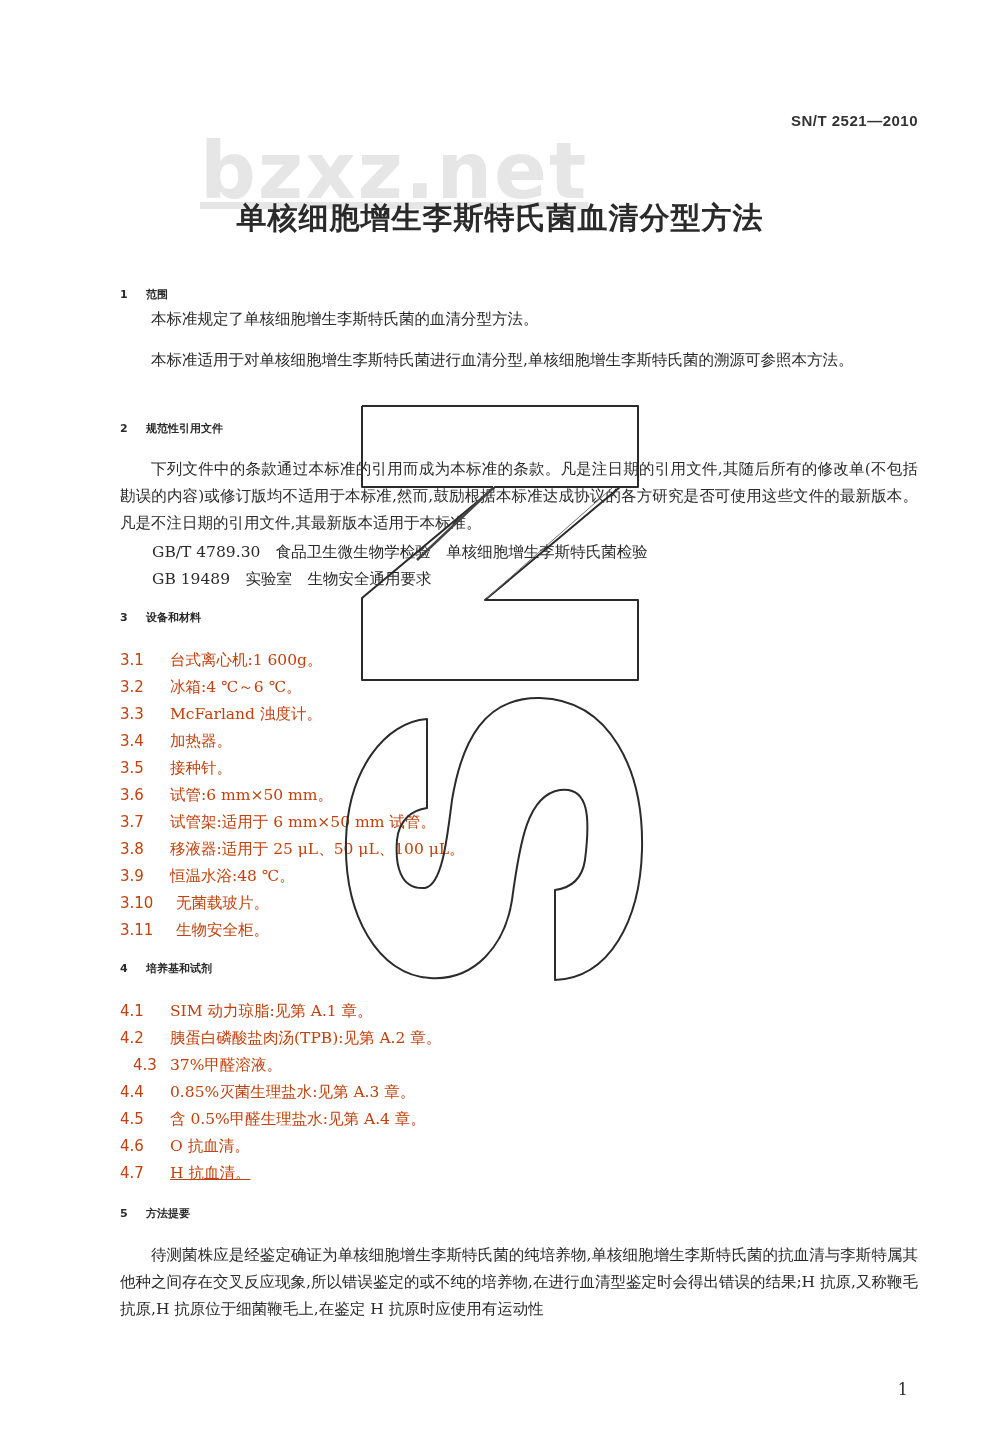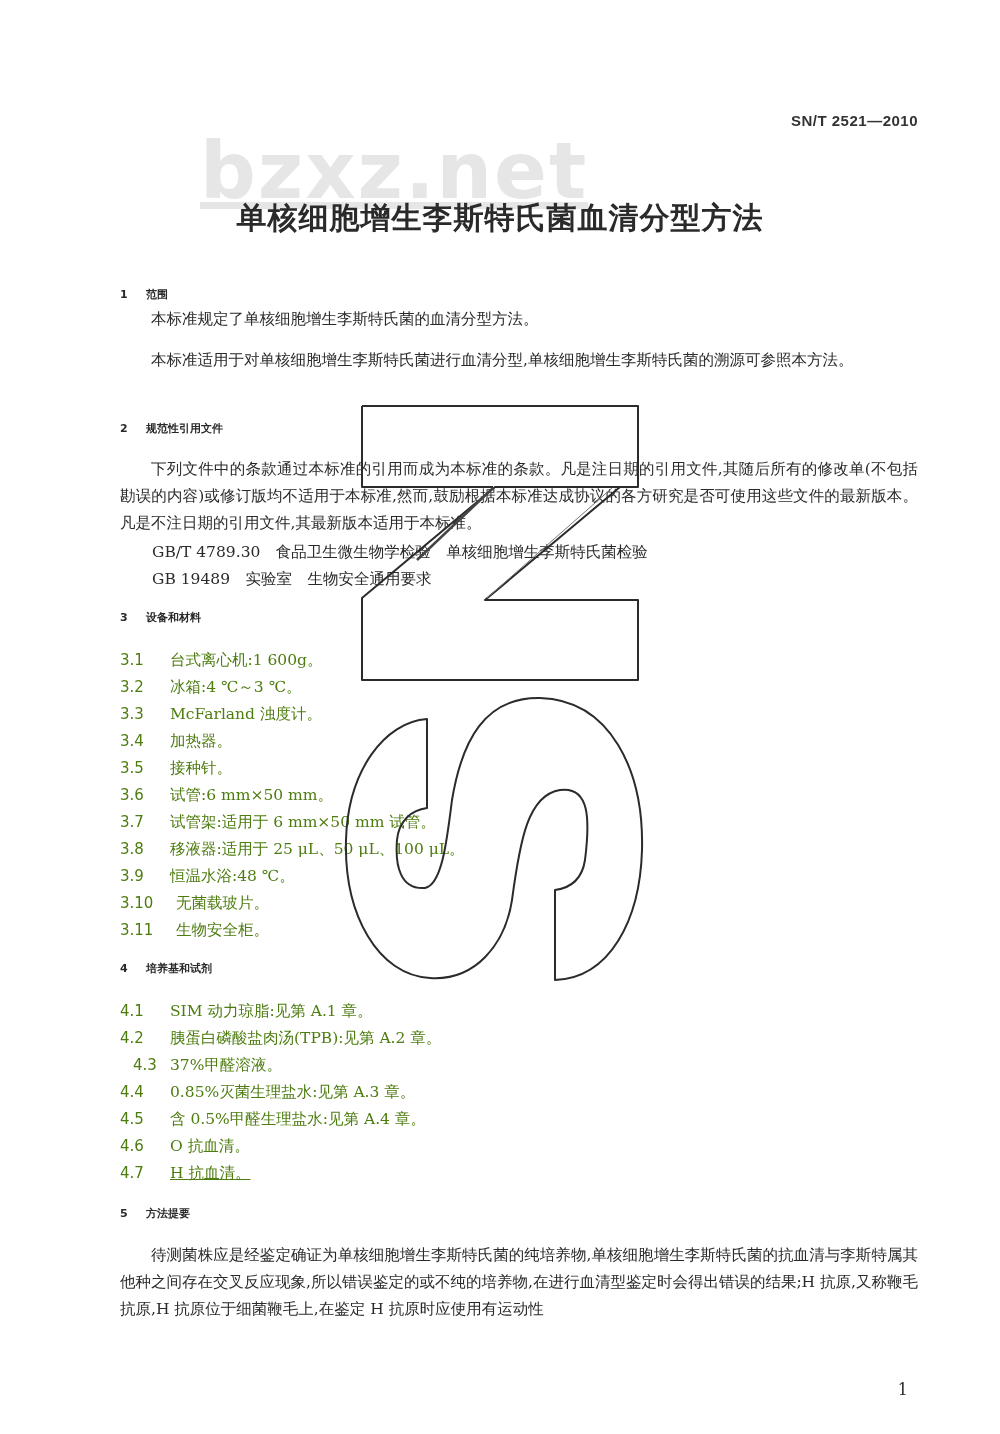--- a/index.html
+++ b/index.html
@@ -13,21 +13,21 @@
   .title { position: absolute; left: 0; width: 1000px; top: 198px; text-align: center;
            font-family: "DejaVu Sans", "Liberation Sans", sans-serif; font-size: 30px; font-weight: bold;
            color: #2a2a2a; letter-spacing: 1px; }
   .stamp { position: absolute; left: 0; top: 0; width: 1000px; height: 1434px; pointer-events: none; }
   .sec-h { position: absolute; left: 120px; font-family: "DejaVu Sans", "Liberation Sans", sans-serif;
            font-size: 11px; font-weight: bold; color: #2a2a2a; }
   .sec-h .num { display: inline-block; width: 26px; }
   .para { position: absolute; left: 120px; width: 798px; font-size: 15.5px; line-height: 27px;
           text-indent: 31px; text-align: justify; color: #2a2a2a; }
   .ref { position: absolute; left: 152px; font-size: 15.5px; color: #2a2a2a; white-space: pre; }
-  .item { position: absolute; left: 120px; font-size: 15.5px; color: #4d7c0f; white-space: nowrap; }
+  .item { position: absolute; left: 120px; font-size: 15.5px; color: #c2410c; white-space: nowrap; }
   .item .inum { display: inline-block; width: 50px; font-family: "DejaVu Sans", "Liberation Sans", sans-serif;
                 font-size: 15px; }
   .item.wide .inum { width: 56px; }
   .page-num { position: absolute; right: 92px; top: 1380px; font-size: 16px; color: #2a2a2a; }
 </style>
 </head>
 <body>
 
 <div class="page">
 
@@ -45,21 +45,21 @@
     <span class="num">2</span><span>规范性引用文件</span>
   </div>
   <div class="para" style="top:456px;">下列文件中的条款通过本标准的引用而成为本标准的条款。凡是注日期的引用文件,其随后所有的修改单(不包括勘误的内容)或修订版均不适用于本标准,然而,鼓励根据本标准达成协议的各方研究是否可使用这些文件的最新版本。凡是不注日期的引用文件,其最新版本适用于本标准。</div>
   <div class="ref" style="top:542px;">GB/T 4789.30　食品卫生微生物学检验　单核细胞增生李斯特氏菌检验</div>
   <div class="ref" style="top:569px;">GB 19489　实验室　生物安全通用要求</div>
 
   <div class="sec-h" style="top:610px;">
     <span class="num">3</span><span>设备和材料</span>
   </div>
   <div class="item" style="top:650px;"><span class="inum">3.1</span><span>台式离心机:1 600g。</span></div>
-  <div class="item" style="top:677px;"><span class="inum">3.2</span><span>冰箱:4 ℃～3 ℃。</span></div>
+  <div class="item" style="top:677px;"><span class="inum">3.2</span><span>冰箱:4 ℃～6 ℃。</span></div>
   <div class="item" style="top:704px;"><span class="inum">3.3</span><span>McFarland 浊度计。</span></div>
   <div class="item" style="top:731px;"><span class="inum">3.4</span><span>加热器。</span></div>
   <div class="item" style="top:758px;"><span class="inum">3.5</span><span>接种针。</span></div>
   <div class="item" style="top:785px;"><span class="inum">3.6</span><span>试管:6 mm×50 mm。</span></div>
   <div class="item" style="top:812px;"><span class="inum">3.7</span><span>试管架:适用于 6 mm×50 mm 试管。</span></div>
   <div class="item" style="top:839px;"><span class="inum">3.8</span><span>移液器:适用于 25 μL、50 μL、100 μL。</span></div>
   <div class="item" style="top:866px;"><span class="inum">3.9</span><span>恒温水浴:48 ℃。</span></div>
   <div class="item wide" style="top:893px;"><span class="inum">3.10</span><span>无菌载玻片。</span></div>
   <div class="item wide" style="top:920px;"><span class="inum">3.11</span><span>生物安全柜。</span></div>
 

